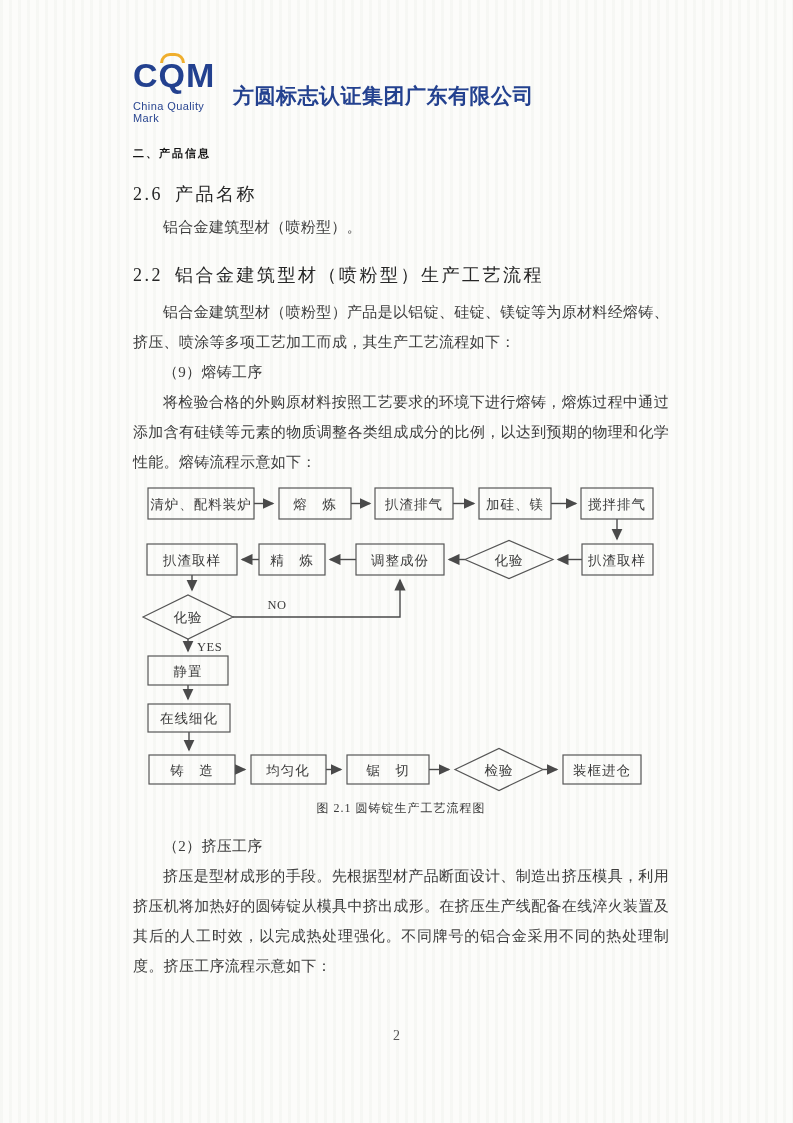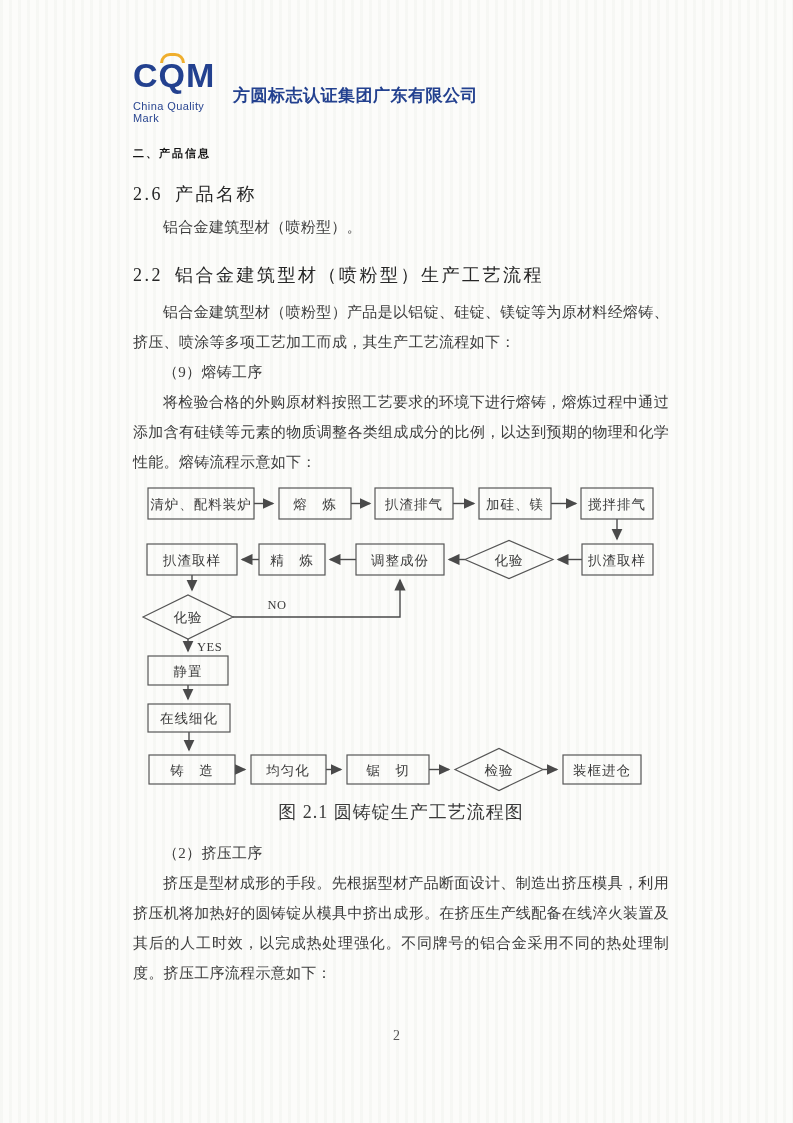--- a/index.html
+++ b/index.html
@@ -33,21 +33,21 @@
     position:absolute; top:-6px; left:27px; width:25px; height:10px;
     border:3px solid #efae2d; border-bottom:none;
     border-radius:14px 14px 0 0;
   }
   .tagline {
     font-family:"Liberation Sans","DejaVu Sans",sans-serif;
     font-size:11px; color:#2a4691; letter-spacing:0.4px; display:block; margin-top:9px;
   }
   .company {
     font-family:"Liberation Sans","DejaVu Sans",sans-serif;
-    font-weight:bold; font-size:17px; color:#23418f;
+    font-weight:bold; font-size:21px; color:#23418f;
     letter-spacing:0.5px; margin-top:9px;
   }
 
   
   .h-section {
     font-size:11px; font-weight:bold; color:#141414;
     letter-spacing:2px; margin-top:30px;
   }
   .h-sub {
     font-size:18px; font-weight:normal; color:#262626;
@@ -64,21 +64,21 @@
 
   
   .figure { margin-top:4px; width:536px; }
   .flow-svg { display:block; }
   .flow-svg text {
     font-family:"Liberation Serif","DejaVu Serif",serif;
     font-size:13.5px; fill:#3a3a3a; letter-spacing:1px;
   }
   .flow-svg text.lbl { font-size:12.5px; letter-spacing:0.5px; }
   .caption {
-    text-align:center; font-size:18px; letter-spacing:1px;
+    text-align:center; font-size:12px; letter-spacing:1px;
     color:#3a3a3a; margin-top:5px;
   }
 
   .page-num {
     position:absolute; left:0; top:1028px; width:793px;
     text-align:center; font-size:14px; color:#565656;
   }
 </style>
 </head>
 <body>

